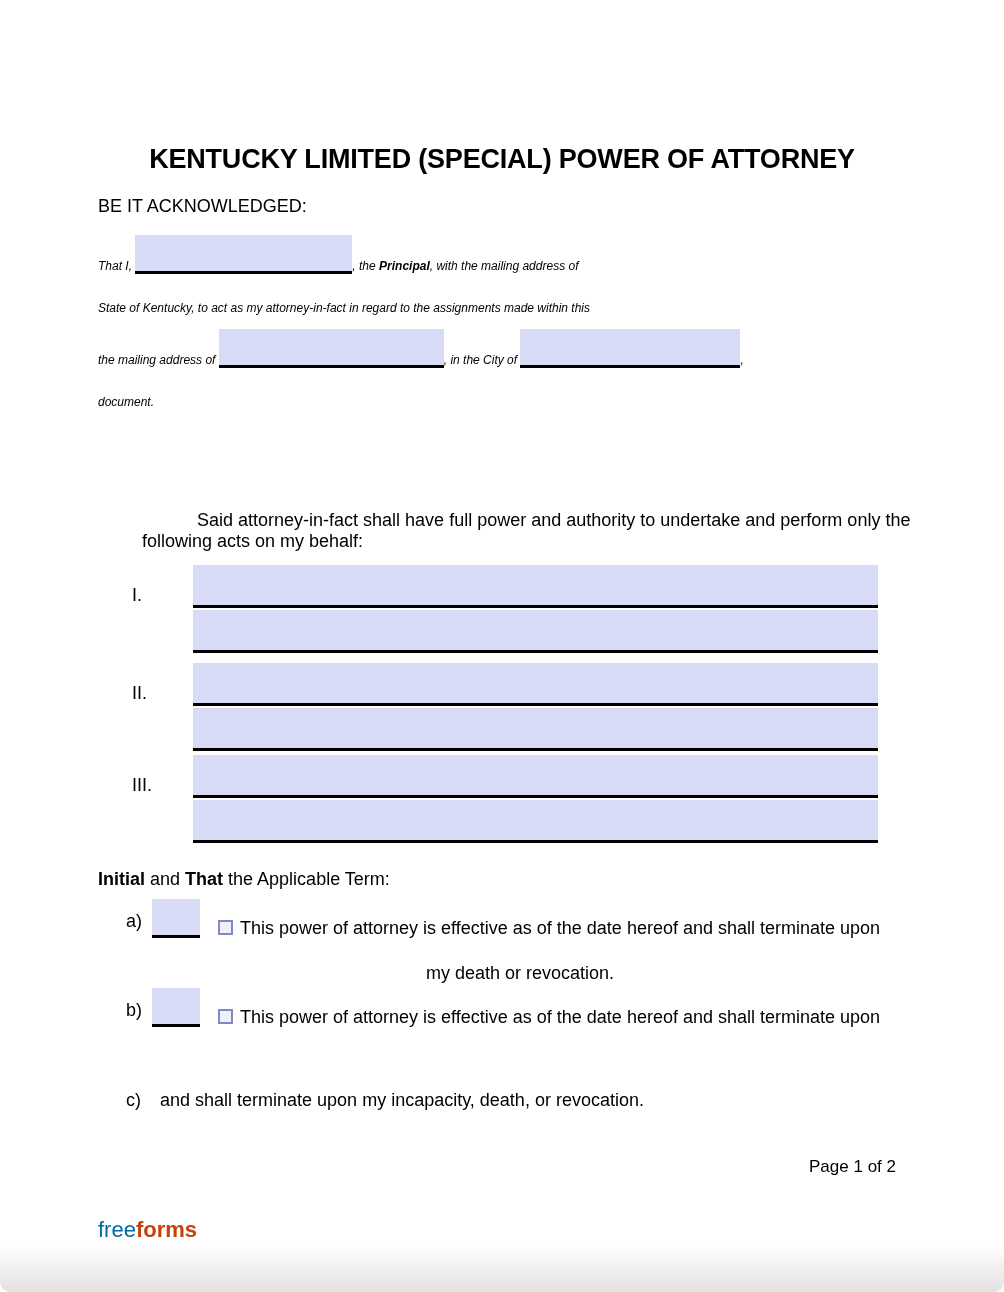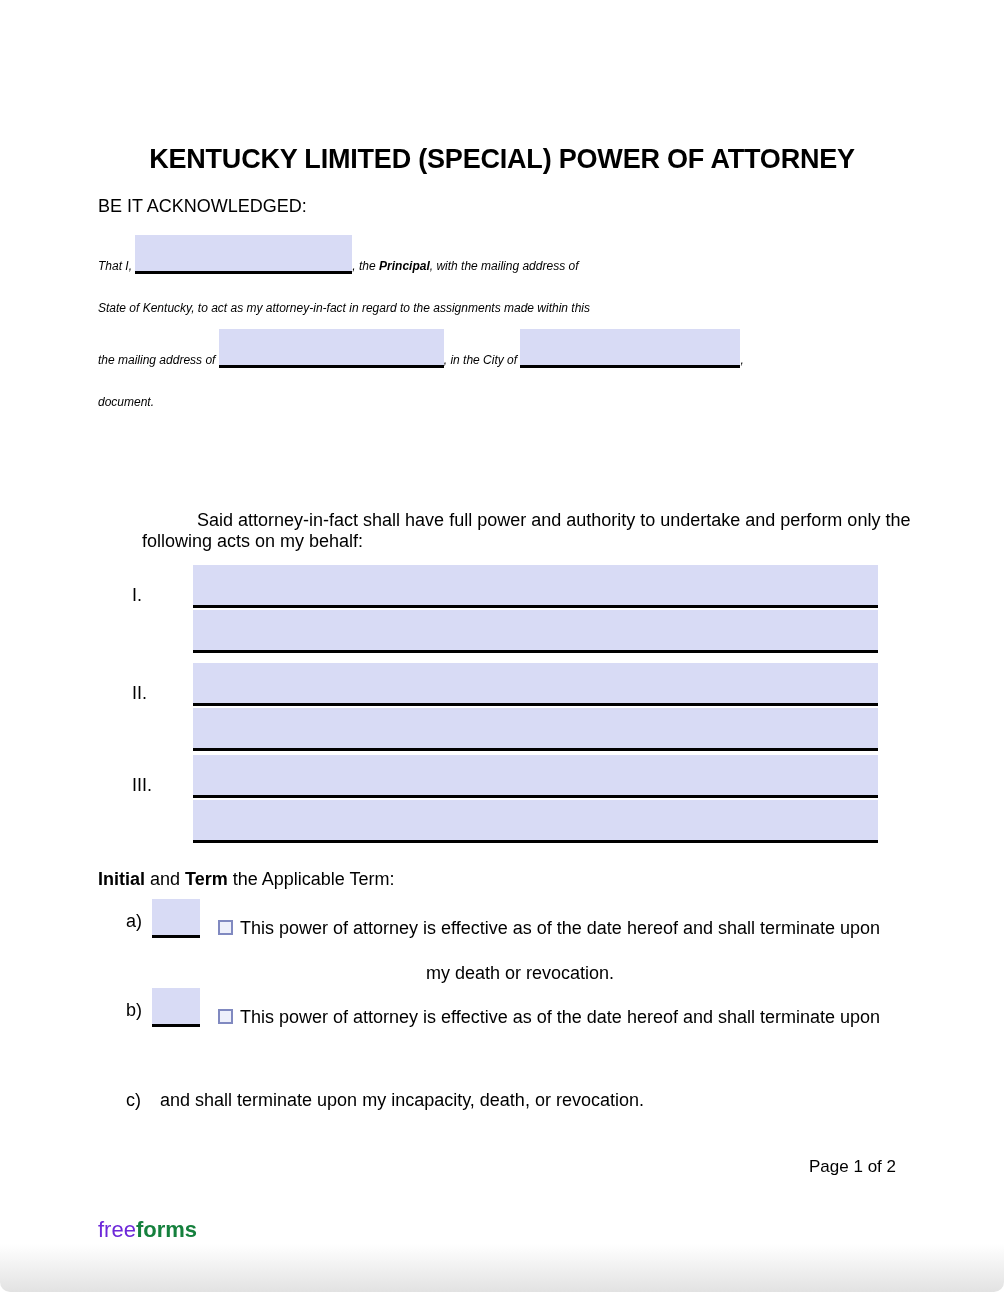--- a/index.html
+++ b/index.html
@@ -52,22 +52,22 @@
   .tline{font-size:18px;line-height:45px;white-space:nowrap;}
   .tline.indent2{padding-left:8px;}
 
   .checkbox{
     display:inline-block;width:15px;height:15px;box-sizing:border-box;
     background:#eef0fb;border:2px solid #8089c0;
     vertical-align:-1px;margin:0 7px 0 18px;
   }
 
   .logo{position:absolute;left:98px;top:1217px;font-size:22px;white-space:nowrap;}
-  .logo .lfree{color:#6d28d9;font-weight:normal;}
-  .logo .lforms{color:#15803d;font-weight:bold;}
+  .logo .lfree{color:#0369a1;font-weight:normal;}
+  .logo .lforms{color:#c2410c;font-weight:bold;}
   .pagenum{position:absolute;right:108px;top:1157px;font-size:17px;white-space:nowrap;}
 
   .bottom-fade{
     position:absolute;left:0;right:0;bottom:0;height:48px;
     background:linear-gradient(to bottom, rgba(226,226,226,0) 0%, #e2e2e2 100%);
   }
 </style>
 </head>
 <body>
 
@@ -106,21 +106,21 @@
   </div>
 
   <div class="power-item" style="top:755px">
     <span class="roman">III.</span>
     <div class="rows">
       <div class="prow"></div>
       <div class="prow"></div>
     </div>
   </div>
 
-  <div class="terms-heading" style="top:869px"><b>Initial</b><span> and </span><b>Term</b><span> the Applicable Term:</span></div>
+  <div class="terms-heading" style="top:869px"><b>Initial</b><span> and </span><b>That</b><span> the Applicable Term:</span></div>
 
   <div class="term" style="top:899px">
     <span class="tlabel">a)</span>
     <div class="tbody">
       <div class="tline"><span class="blank initials"></span><span class="checkbox"></span><span>This power of attorney is effective as of the date hereof and shall terminate upon</span></div>
       <div class="tline indent2">my death or revocation.</div>
     </div>
   </div>
 
   <div class="term" style="top:988px">

